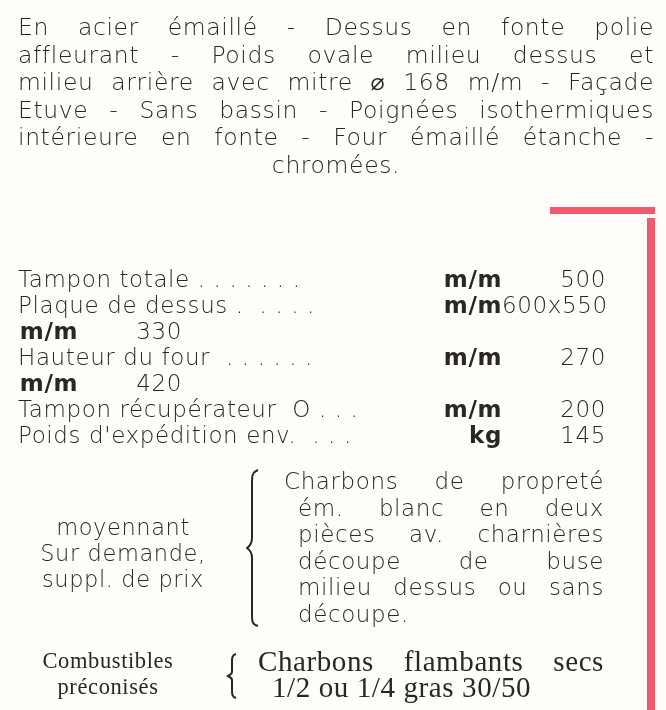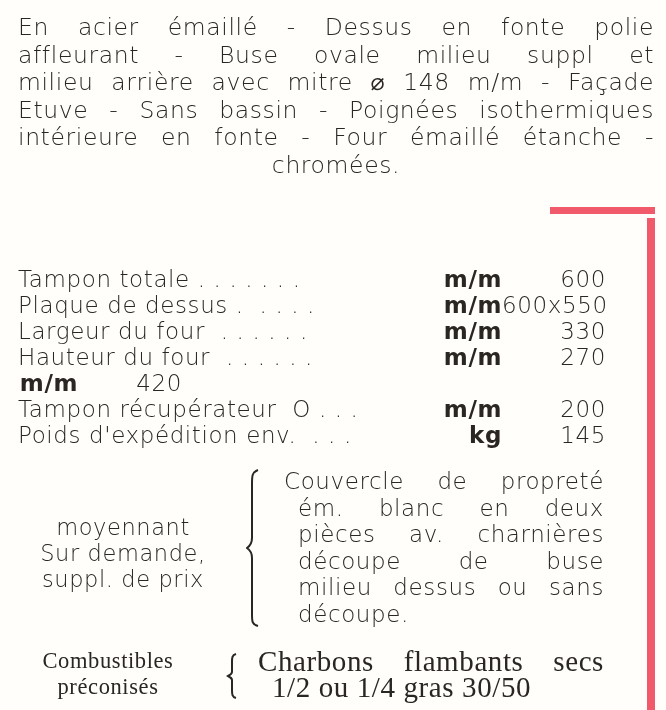--- a/index.html
+++ b/index.html
@@ -30,43 +30,42 @@
   .fuel-right{position:absolute;left:258px;top:0;width:346px;font-size:29px;line-height:26px;letter-spacing:0.6px;}
   .fuel-right .line{display:block;white-space:nowrap;}
   .fuel-right .line.first{text-align:justify;text-align-last:justify;}
   .fuel-right .line.second{padding-left:14px;}
 </style>
 </head>
 <body>
 
 <div class="intro">
   <span class="line">En acier émaillé  -  Dessus en fonte polie</span>
-  <span class="line">affleurant  -  Buse ovale milieu suppl et</span>
-  <span class="line">milieu arrière avec mitre ⌀ 148 m/m - Façade</span>
+  <span class="line">affleurant  -  Poids ovale milieu dessus et</span>
+  <span class="line">milieu arrière avec mitre ⌀ 168 m/m - Façade</span>
   <span class="line">Etuve - Sans bassin - Poignées isothermiques</span>
   <span class="line">intérieure en fonte - Four émaillé étanche -</span>
   <span class="line center">chromées.</span>
 </div>
 
 <div class="accent-h"></div>
 <div class="accent-v"></div>
 
 <div class="specs">
   <div class="spec-row">
     <span class="spec-label">Tampon totale . . . . . . .</span>
     <span class="spec-unit">m/m</span>
-    <span class="spec-value">600</span>
+    <span class="spec-value">500</span>
   </div>
   <div class="spec-row">
     <span class="spec-label">Plaque de dessus .  . . . .</span>
     <span class="spec-unit">m/m</span>
     <span class="spec-value">600x550</span>
   </div>
   <div class="spec-row">
-    <span class="spec-label">Largeur du four  . . . . . .</span>
     <span class="spec-unit">m/m</span>
     <span class="spec-value">330</span>
   </div>
   <div class="spec-row">
     <span class="spec-label">Hauteur du four  . . . . . .</span>
     <span class="spec-unit">m/m</span>
     <span class="spec-value">270</span>
   </div>
   <div class="spec-row">
     <span class="spec-unit">m/m</span>
@@ -87,21 +86,21 @@
 <div class="option">
   <div class="option-left">
     <div>moyennant</div>
     <div>Sur demande,</div>
     <div>suppl. de prix</div>
   </div>
   <svg class="brace option-brace" viewBox="0 0 20 160" width="20" height="160">
     <path d="M12 2 C6 4 6 8 6 16 L6 70 C6 76 4 78 1 80 C4 82 6 84 6 90 L6 146 C6 154 6 156 12 158" fill="none" stroke="#2a2622" stroke-width="2"></path>
   </svg>
   <div class="option-right">
-    <span class="line">Couvercle de propreté</span>
+    <span class="line">Charbons de propreté</span>
     <span class="line indent">ém. blanc en deux</span>
     <span class="line indent">pièces av. charnières</span>
     <span class="line indent">découpe de buse</span>
     <span class="line indent">milieu dessus ou sans</span>
     <span class="line last">découpe.</span>
   </div>
 </div>
 
 <div class="fuel">
   <div class="fuel-left">

